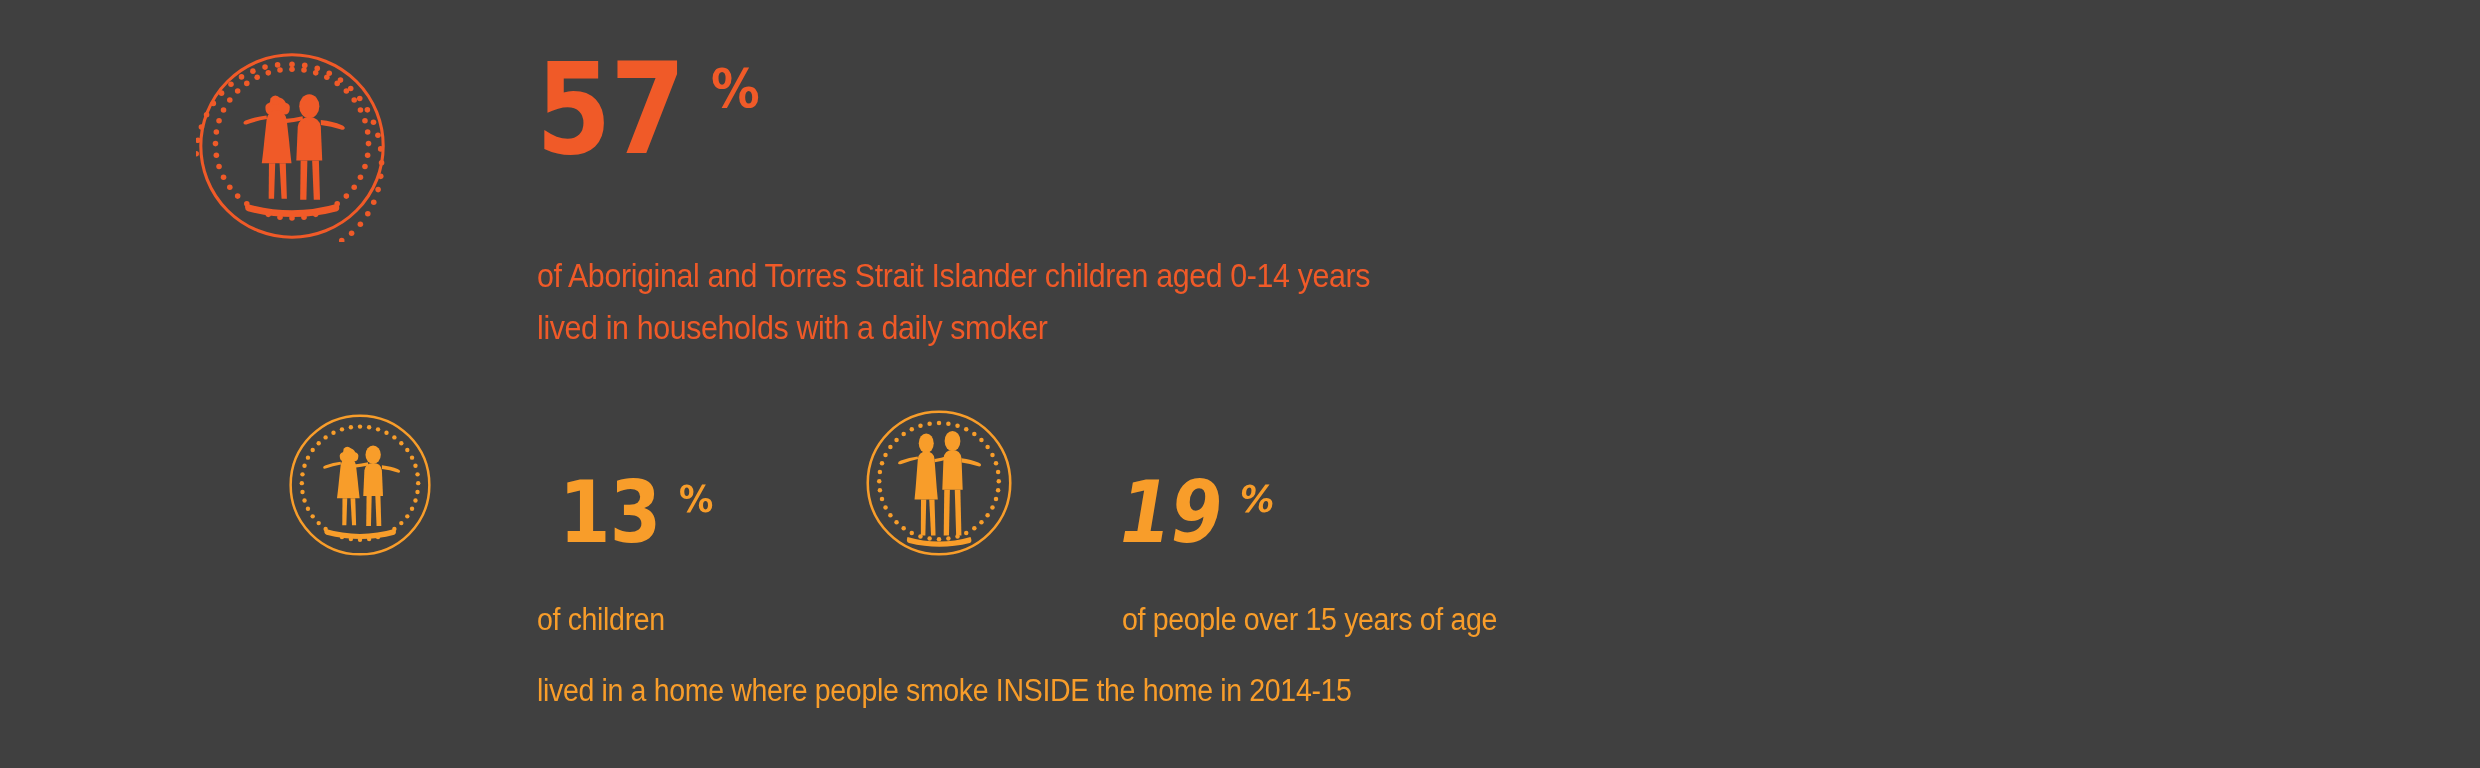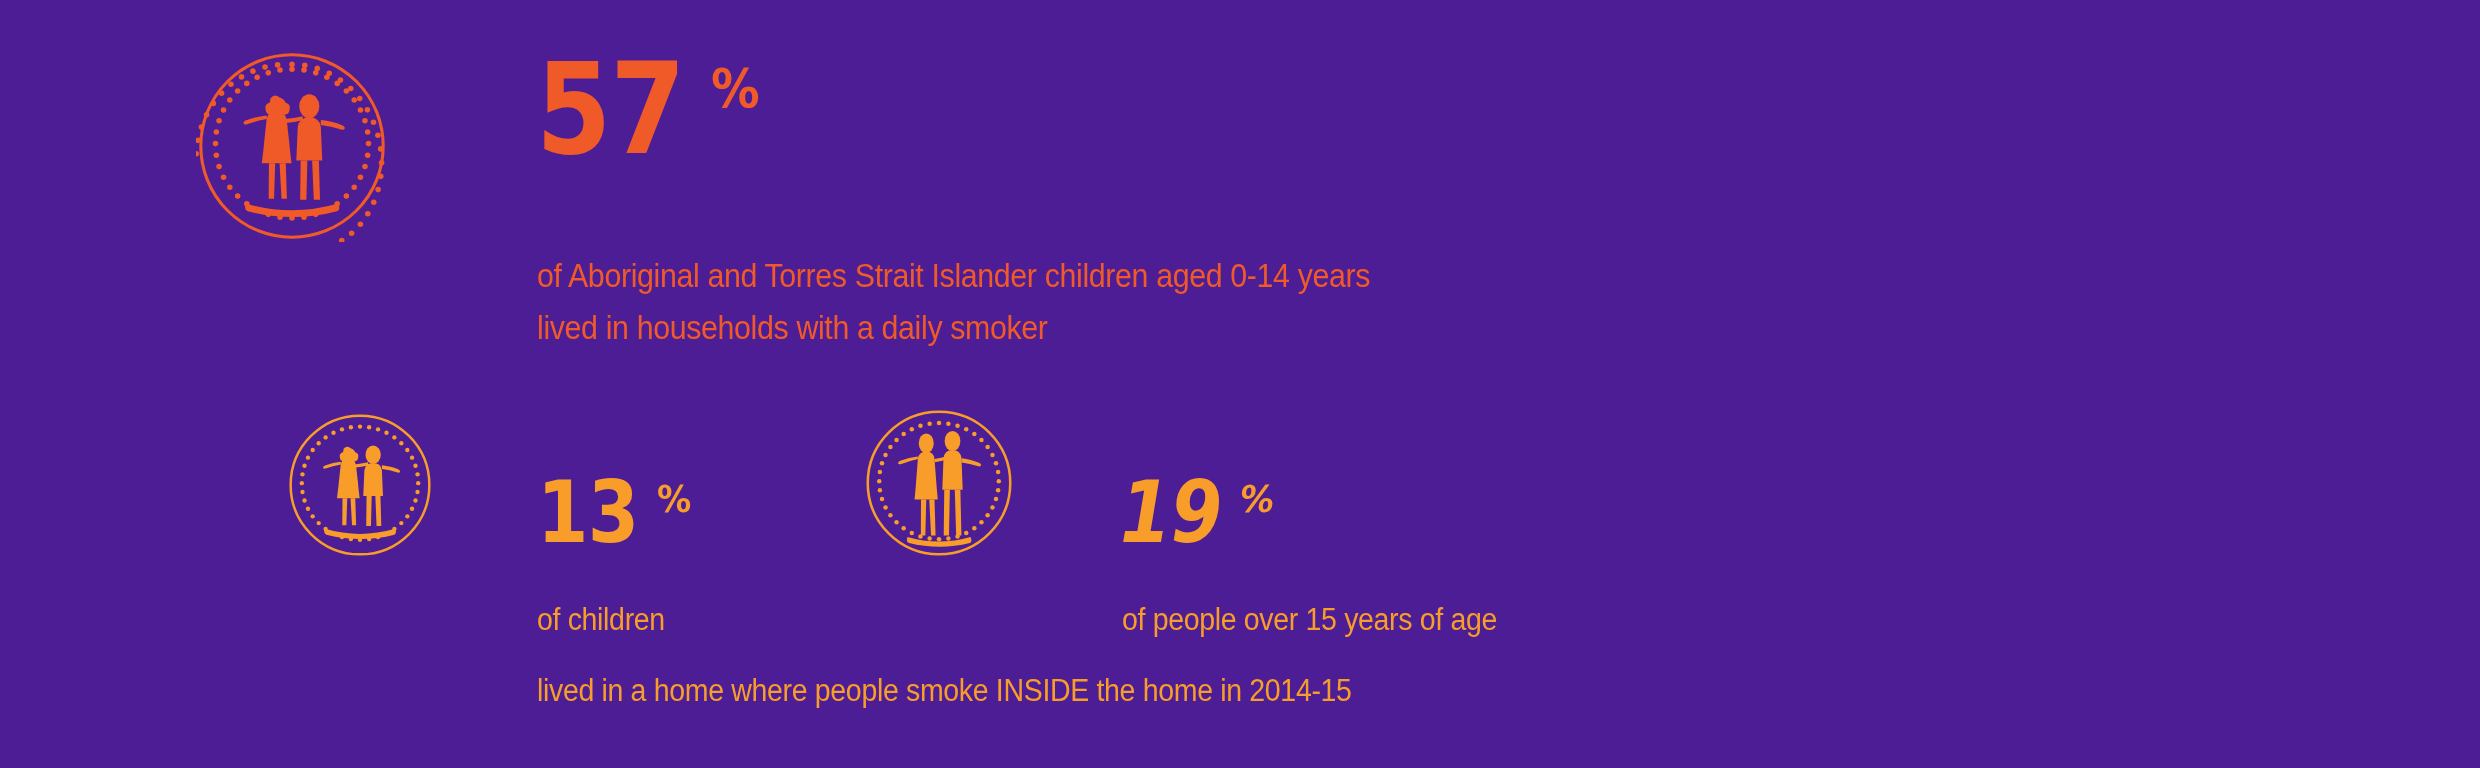--- a/index.html
+++ b/index.html
@@ -13,21 +13,21 @@
     height: 768px;
     font-family: "Liberation Sans", "DejaVu Sans", sans-serif;
     overflow: hidden;
     position: relative;
   }
 
   .canvas {
     position: relative;
     width: 2480px;
     height: 768px;
-    background: #4c1d95;
+    background: #404040;
   }
 
   
   .stat-block {
     position: absolute;
   }
 
   .icon-badge {
     position: absolute;
     display: block;
@@ -75,21 +75,21 @@
   #block-daily-smoker .icon-badge { left: 196px; top: 50px; }
   #block-daily-smoker .pct-wrap   { left: 536px; top: 58px; }
   #block-daily-smoker .pct-number { font-size: 126px; }
   #block-daily-smoker .pct-sign   { font-size: 54px; margin-top: 4px; margin-left: 2px; }
   #block-daily-smoker .caption    { left: 537px; font-size: 33px; }
   #block-daily-smoker .caption.l1 { top: 255px; }
   #block-daily-smoker .caption.l2 { top: 307px; }
 
   
   #block-children-inside .icon-badge { left: 287px; top: 412px; }
-  #block-children-inside .pct-wrap   { left: 537px; top: 477px; justify-content: flex-end; }
+  #block-children-inside .pct-wrap   { left: 559px; top: 477px; justify-content: flex-end; }
   #block-children-inside .pct-number { font-size: 86px; }
   #block-children-inside .pct-sign   { font-size: 38px; margin-top: 3px; margin-left: 2px; }
   #block-children-inside .caption    { left: 537px; top: 600px; font-size: 31px; }
 
   
   #block-people-inside .icon-badge { left: 864px; top: 408px; }
   #block-people-inside .pct-wrap   { left: 1120px; top: 477px; font-style: italic; }
   #block-people-inside .pct-number { font-size: 86px; }
   #block-people-inside .pct-sign   { font-size: 38px; margin-top: 3px; margin-left: 2px; }
   #block-people-inside .caption    { left: 1122px; top: 600px; font-size: 31px; }

